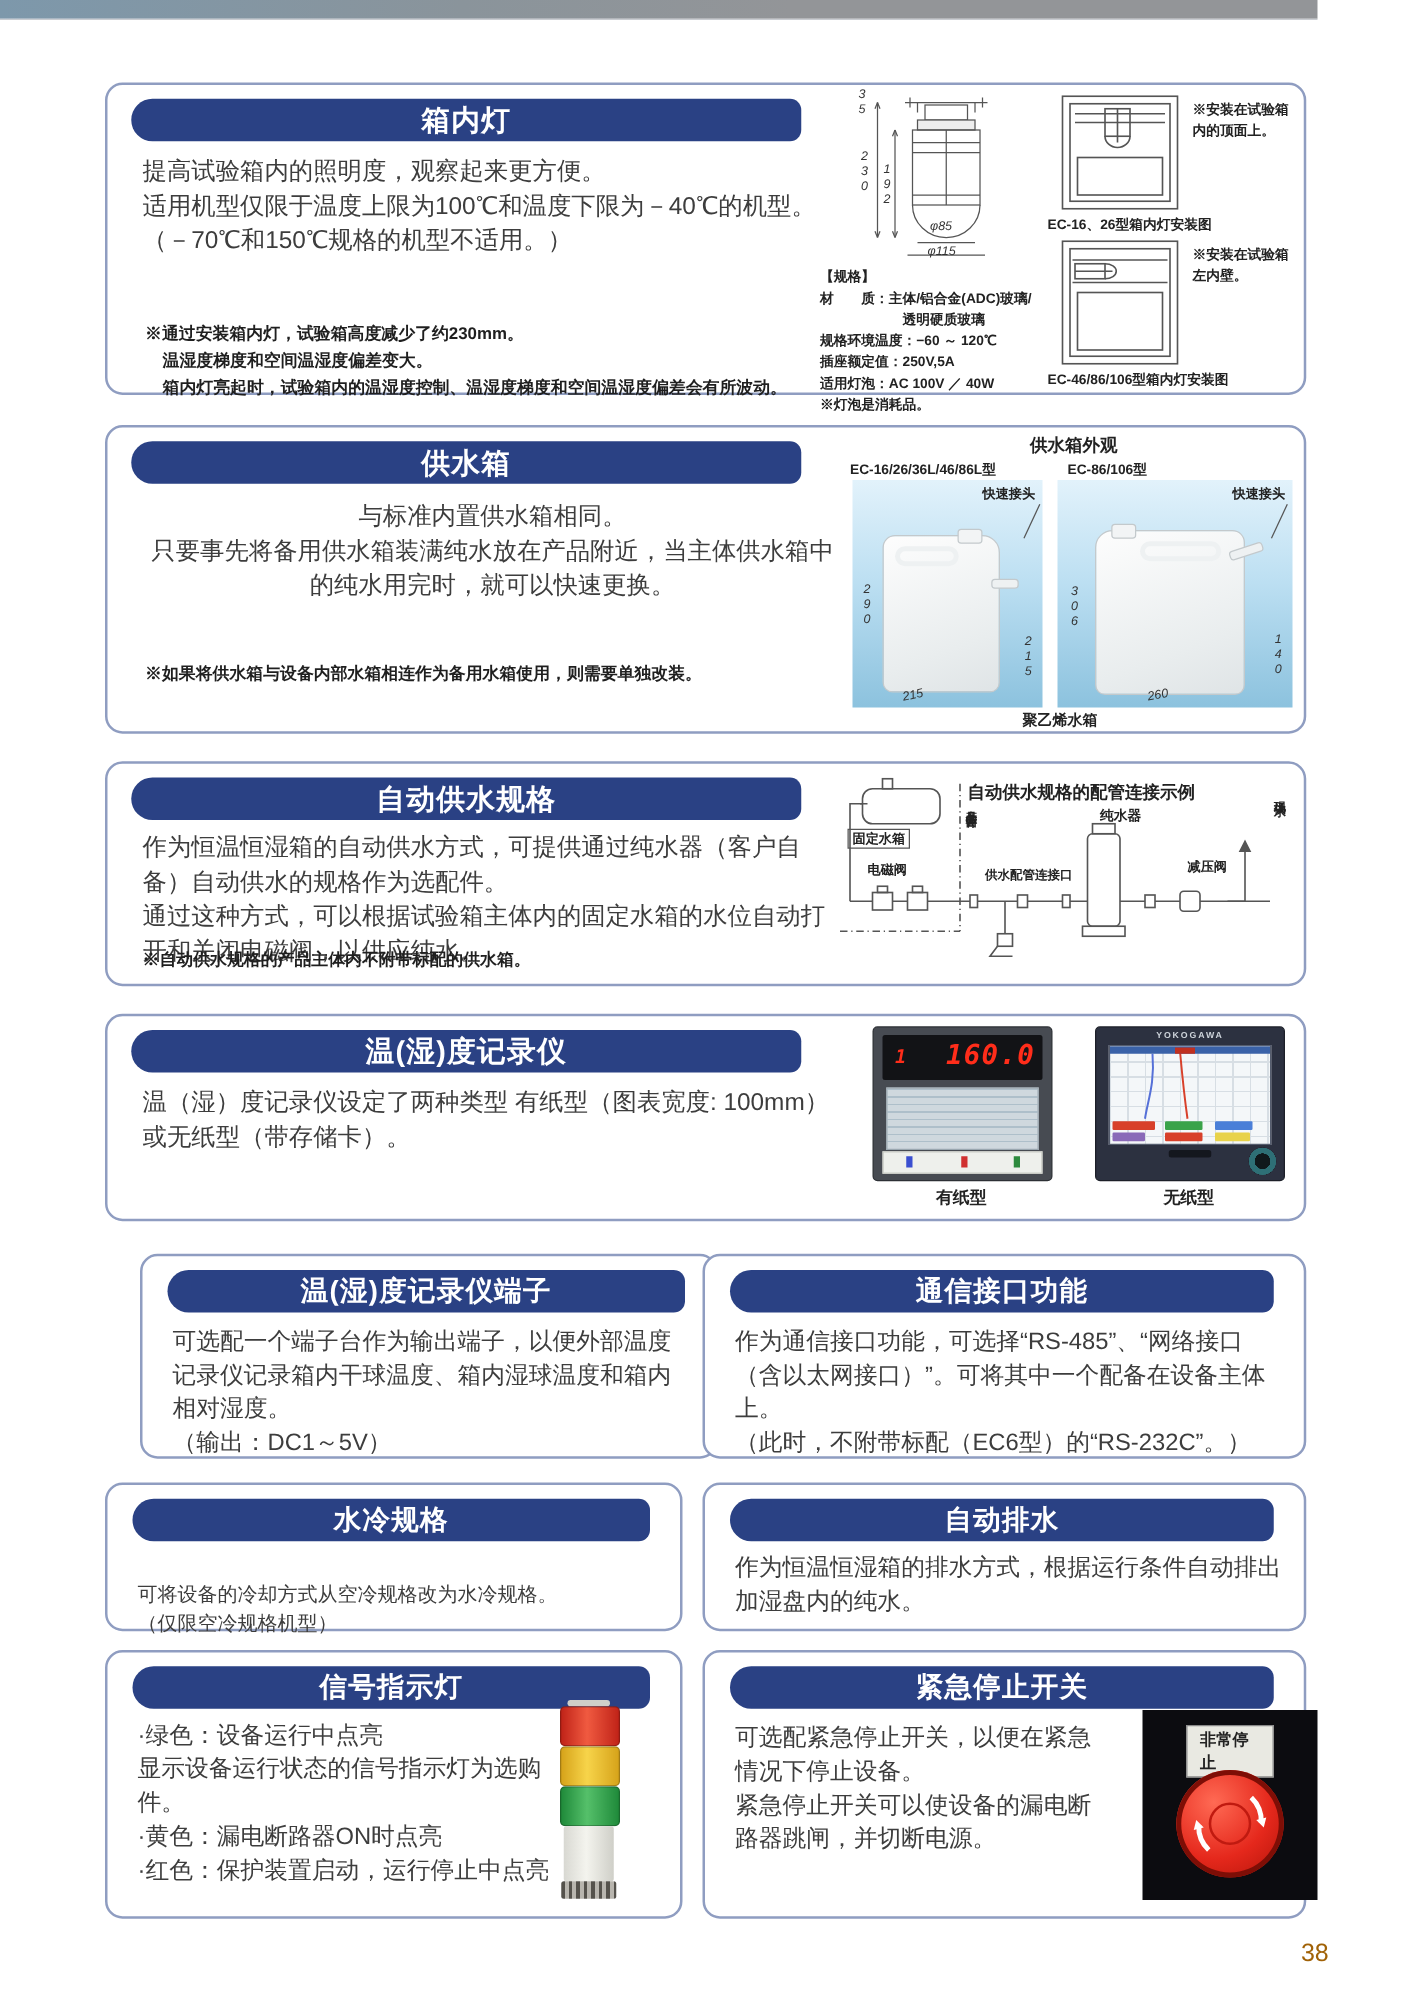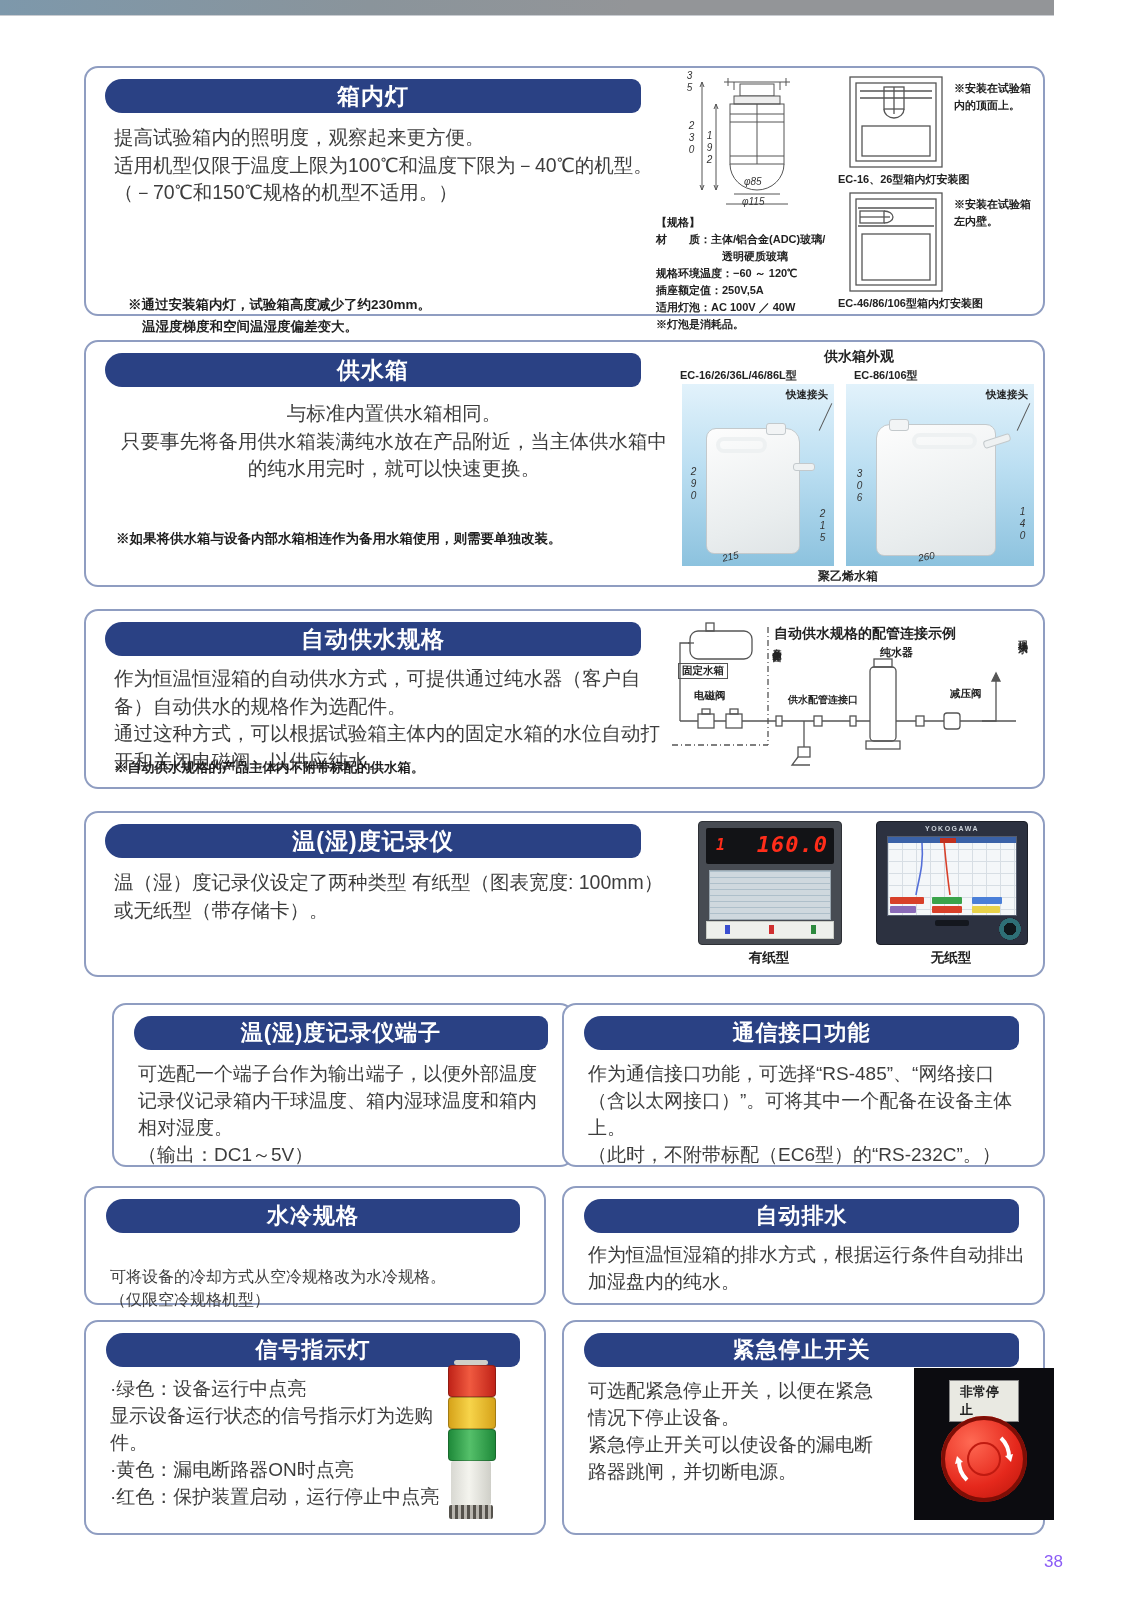--- a/index.html
+++ b/index.html
@@ -53,38 +53,38 @@
        background:radial-gradient(circle,#10181c 40%,#2e6f76 41% 70%,#10181c 71%);}
   
   .tower-seg{position:absolute;left:0;width:100%;border-radius:4px;border:1px solid rgba(0,0,0,.25);}
   
   .estop-photo{position:absolute;background:#0c0c10;}
   .eplate{position:absolute;left:50%;transform:translateX(-50%);top:12px;background:#e9e9e2;color:#222;
        font-weight:bold;font-size:13px;padding:2px 10px;border:1px solid #888;}
   .ebtn{position:absolute;left:50%;transform:translateX(-50%);top:48px;width:86px;height:86px;border-radius:50%;
        background:radial-gradient(circle at 35% 30%,#ff6a54,#e5281c 55%,#b01208 100%);box-shadow:0 0 0 4px #7e0e06 inset;}
   .caption{position:absolute;font-size:13.5px;font-weight:bold;color:#222;text-align:center;}
-  .pagenum{position:absolute;right:68px;top:1552px;font-size:17px;color:#8b5cf6;}
+  .pagenum{position:absolute;right:68px;top:1552px;font-size:20px;color:#a16207;}
   .specline{margin:0;font-size:11px;line-height:1.55;color:#222;font-weight:600;}
   svg{display:block;}
 </style>
 </head>
 <body>
 
 <div class="page">
   <div class="topbar"></div>
 
   <div class="panel" style="left:84px;top:66px;width:961px;height:250px;">
     <div class="pill" style="left:19px;top:11px;width:536px;">箱内灯</div>
     <div class="body-text" style="left:28px;top:56px;width:565px;">
       <p>提高试验箱内的照明度，观察起来更方便。</p>
       <p>适用机型仅限于温度上限为100℃和温度下限为－40℃的机型。</p>
       <p>（－70℃和150℃规格的机型不适用。）</p>
     </div>
-    <div class="note" style="left:42px;top:188px;width:560px;margin-top:38px;">
+    <div class="note" style="left:30px;top:188px;width:560px;">
       <div>※通过安装箱内灯，试验箱高度减少了约230mm。</div>
       <div class="ind">温湿度梯度和空间温湿度偏差变大。</div>
       <div class="ind">箱内灯亮起时，试验箱内的温湿度控制、温湿度梯度和空间温湿度偏差会有所波动。</div>
     </div>
 
     <div style="position:absolute;left:596px;top:4px;width:150px;height:142px;">
       <svg width="150" height="142" viewBox="0 0 150 142">
         <g stroke="#555" stroke-width="1" fill="none">
           <path d="M42 10 h66 M46 6 v8 M104 6 v8 M52 10 v8 M98 10 v8"></path>
           <rect x="58" y="12" width="34" height="12"></rect>

